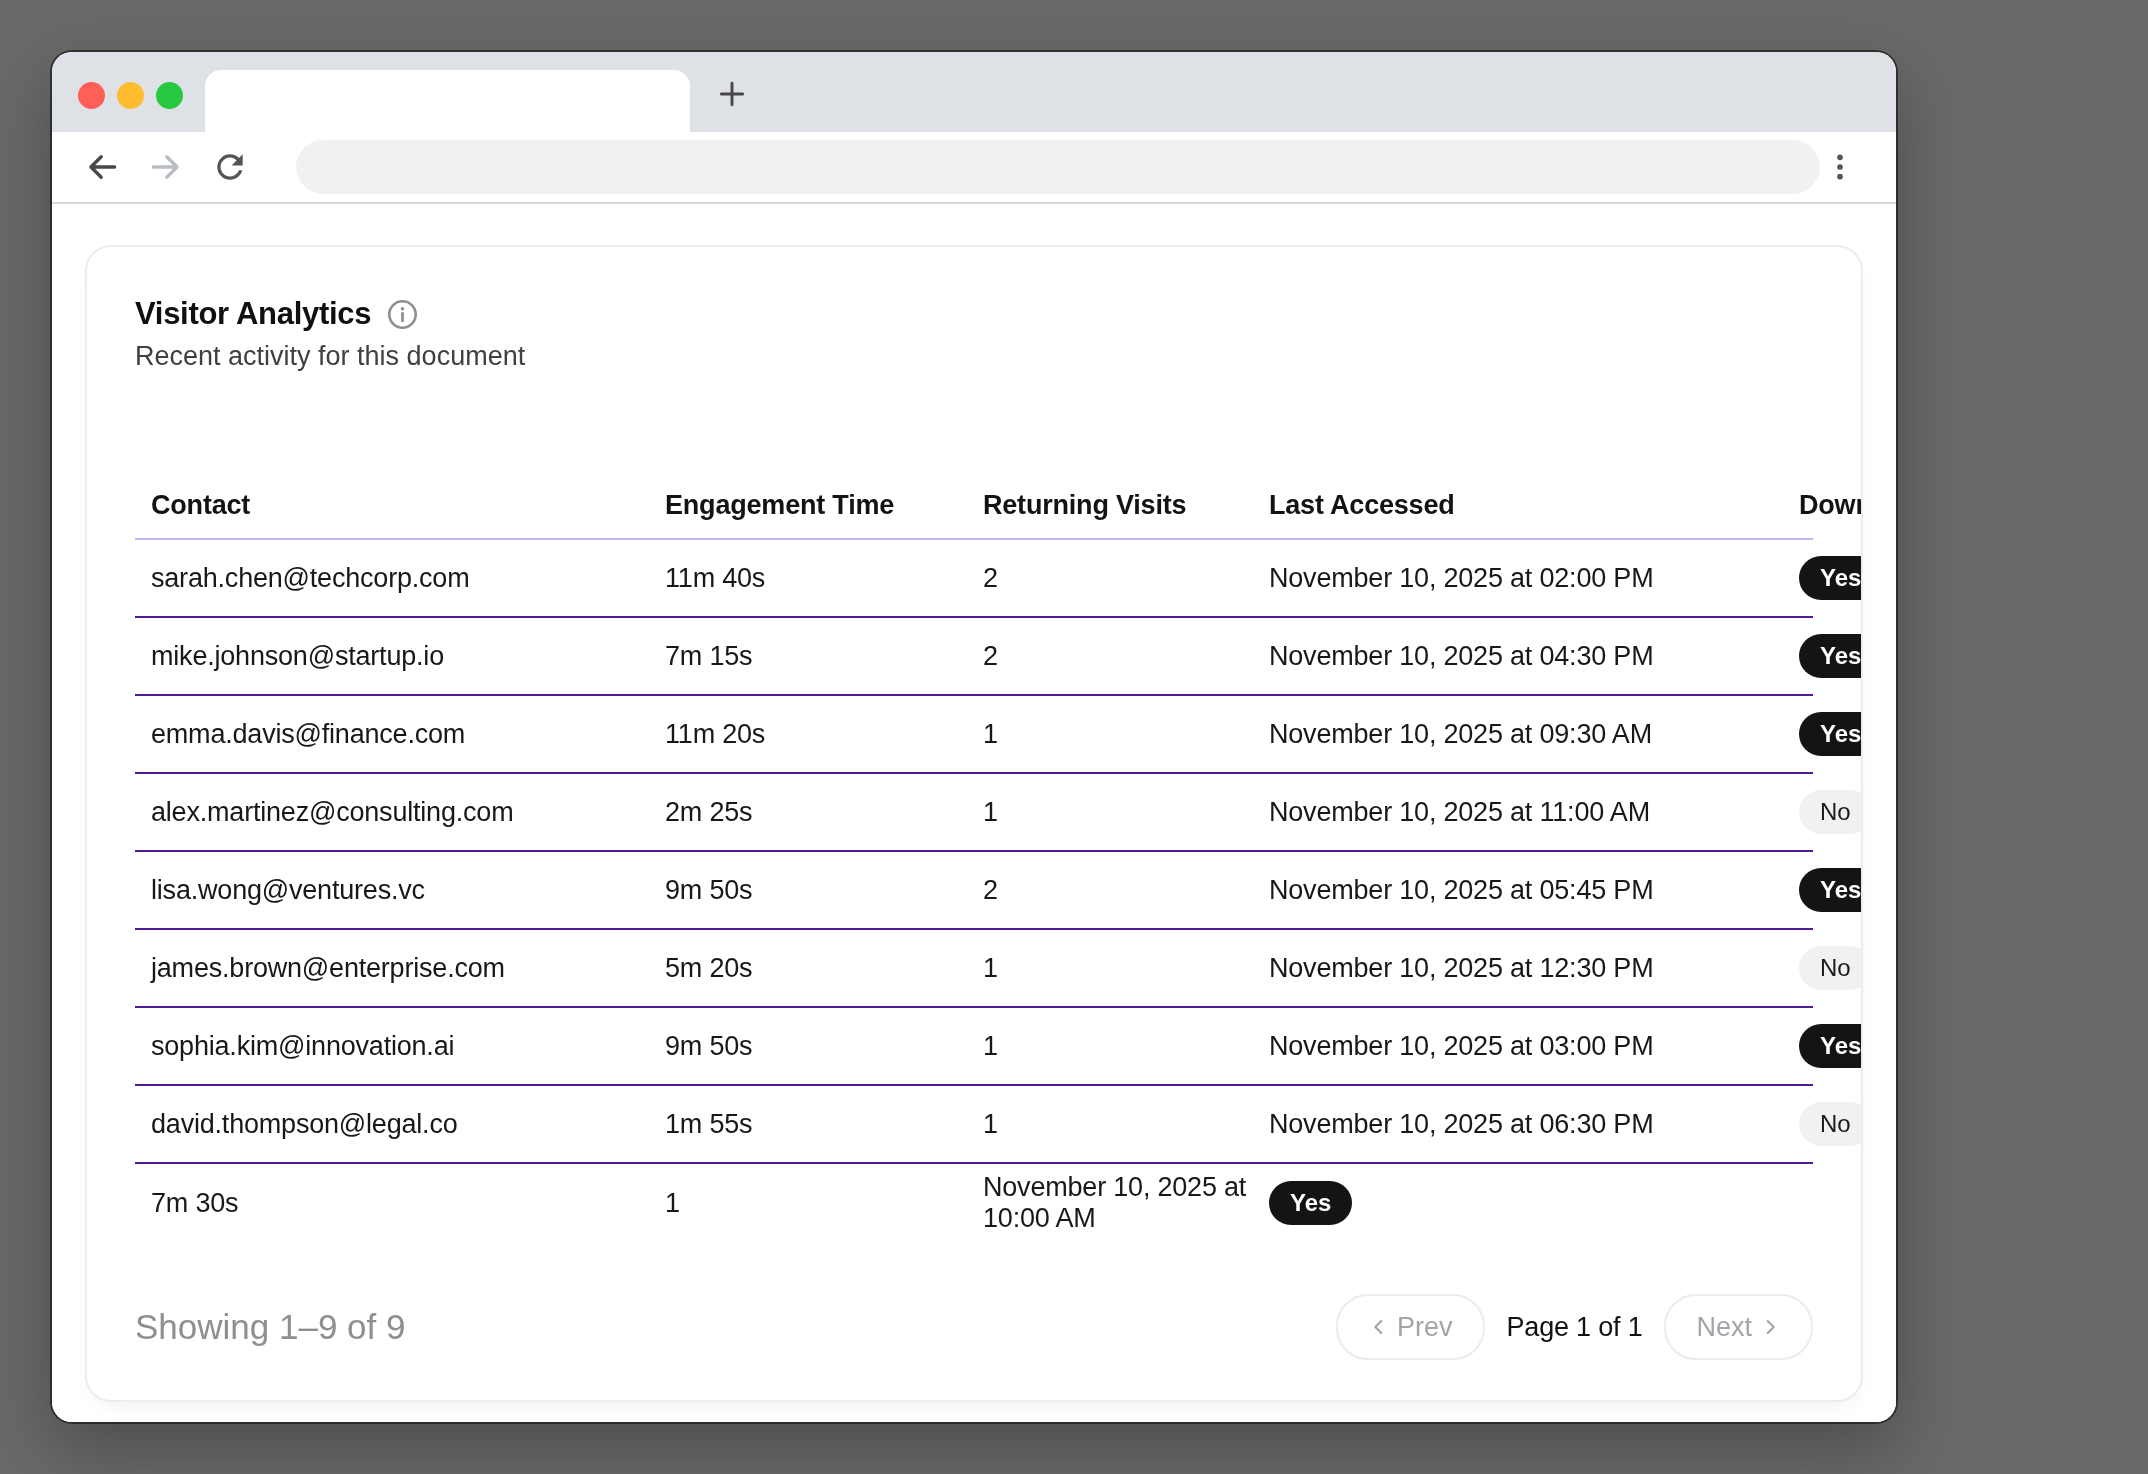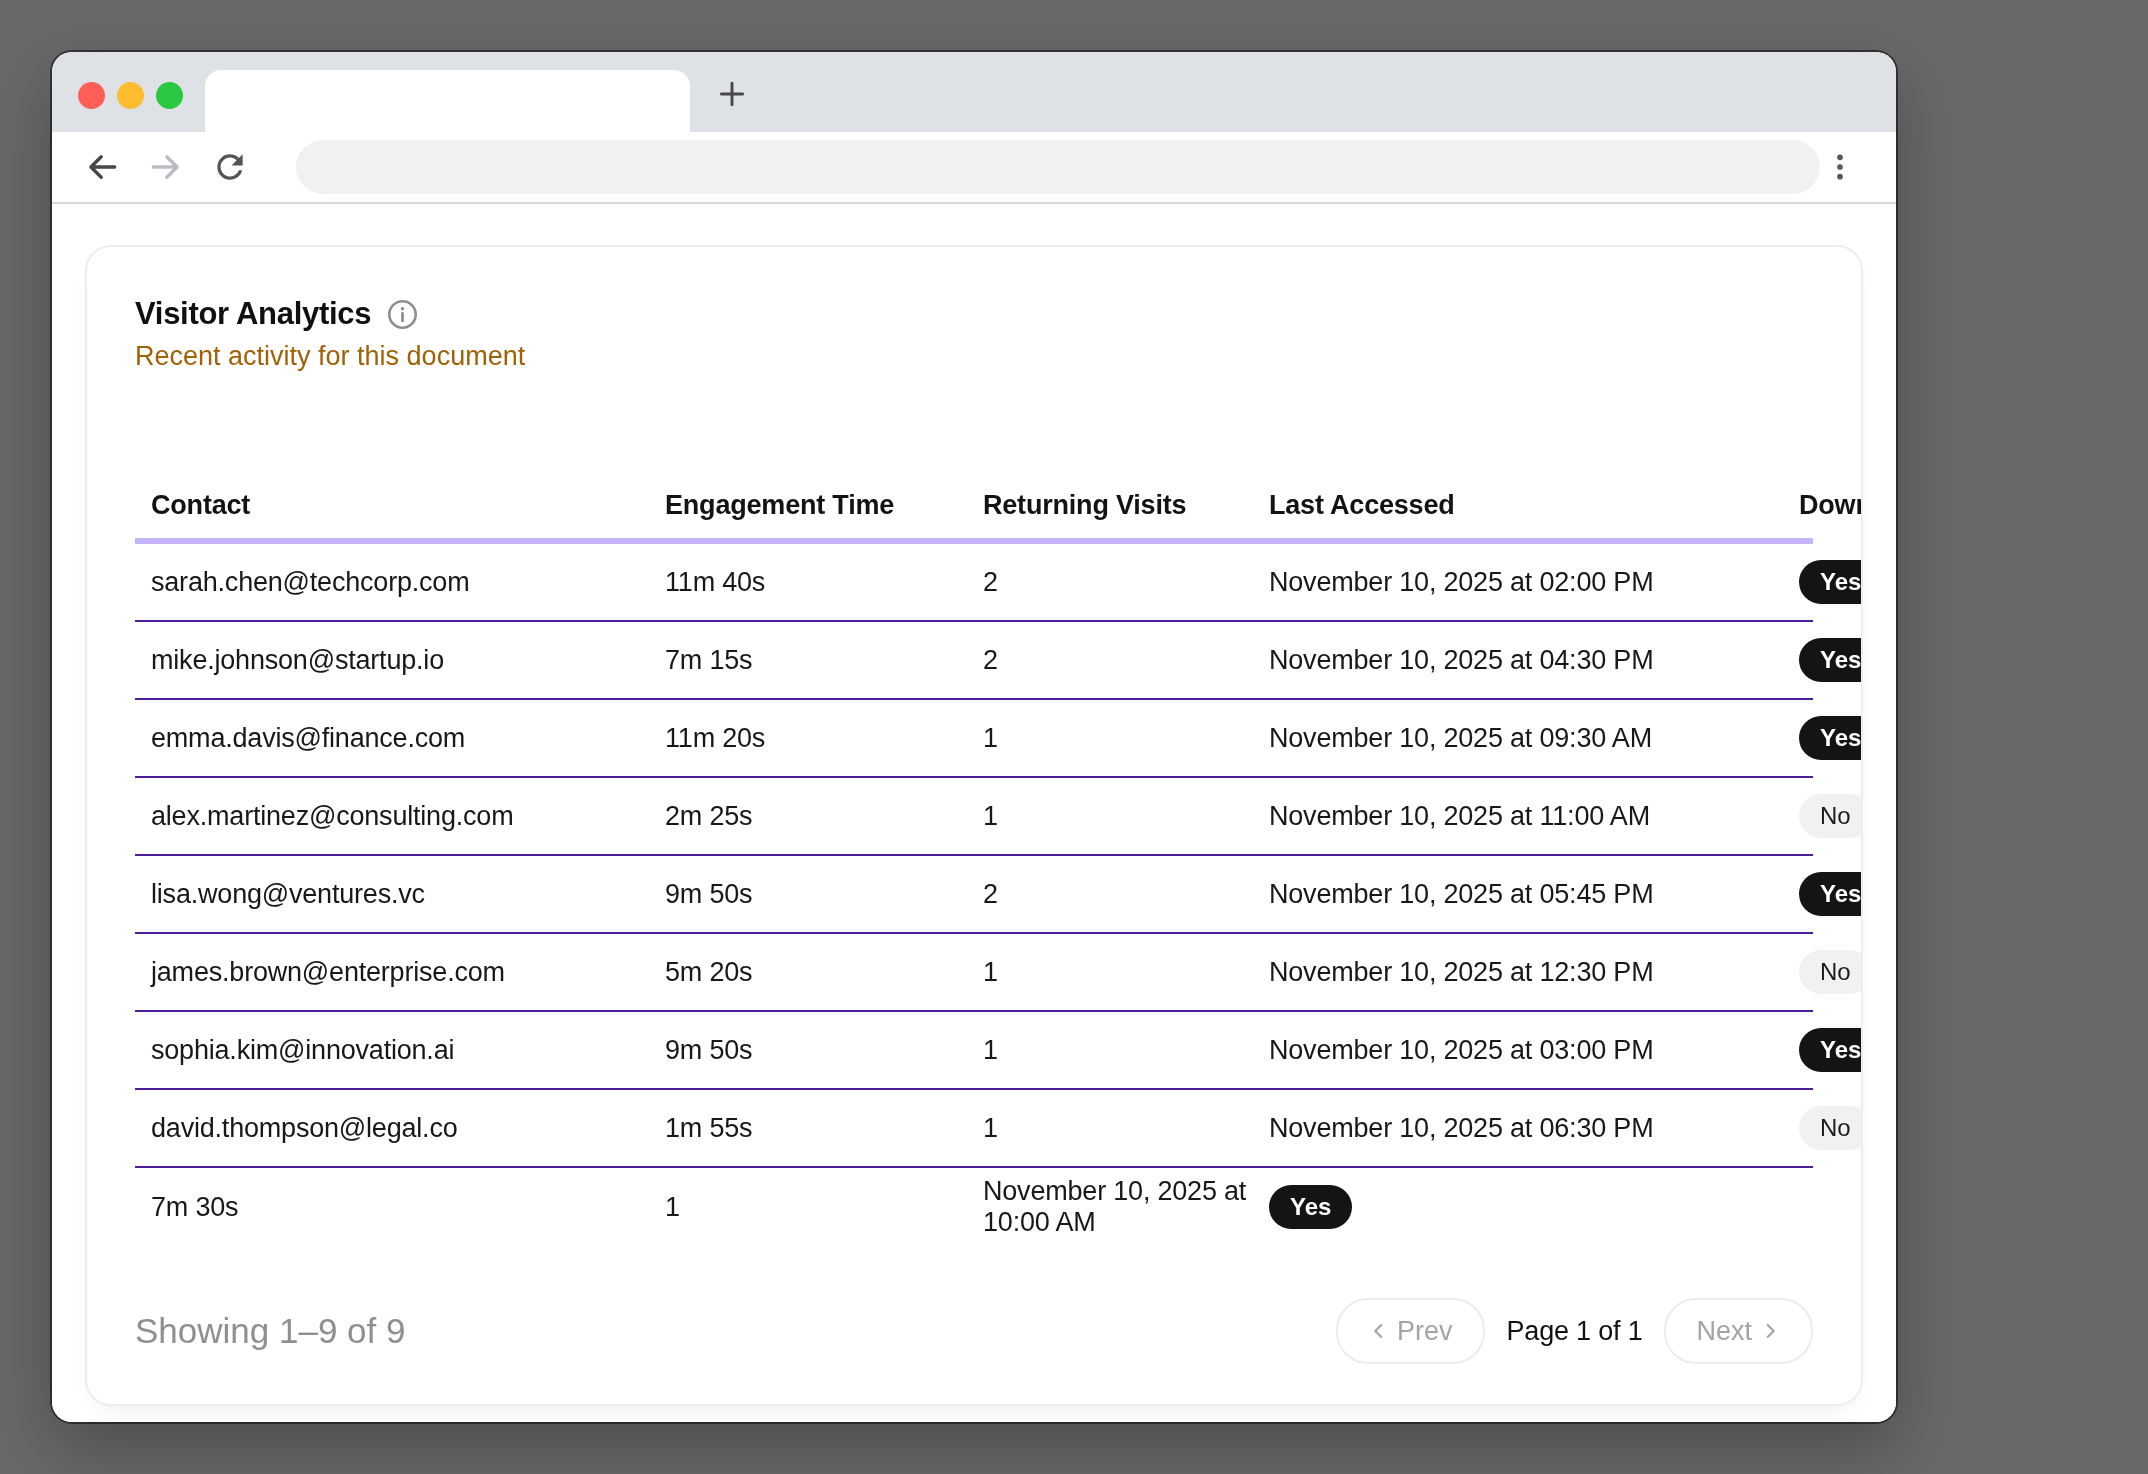--- a/index.html
+++ b/index.html
@@ -47,30 +47,30 @@
   .kebab { margin-left:auto; width:40px; height:40px; display:flex; align-items:center; justify-content:center; flex:none; }
   
   .content { flex:1; background:#ffffff; padding:41px 33px 22px; }
   .card {
     height:100%; background:#ffffff; border:2px solid #ededf0; border-radius:26px;
     box-shadow:0 10px 24px -12px rgba(0,0,0,.10);
     padding:49px 48px 40px; overflow:hidden;
   }
   .title-row { display:flex; align-items:center; gap:15px; }
   .page-title { font-size:31px; font-weight:700; color:#101012; letter-spacing:-.3px; line-height:36px; }
-  .page-subtitle { margin-top:8px; font-size:27px; color:#a16207; line-height:32px; }
+  .page-subtitle { margin-top:8px; font-size:27px; color:#404040; line-height:32px; }
   
   .table { margin-top:118px; }
   .thead, .trow {
     display:grid;
     grid-template-columns:530px 318px 286px 530px 1fr;
     align-items:center;
   }
   .thead {
-    border-bottom:6px solid #c4b5fd;
+    border-bottom:2px solid #c4b5fd;
     padding-bottom:17px;
   }
   .th { font-size:27px; font-weight:700; color:#131315; letter-spacing:-.2px; }
   .trow { height:78px; border-bottom:2px solid #4c1d95; }
   .trow:last-child { border-bottom:none; }
   .td { font-size:27px; color:#18181a; letter-spacing:-.2px; }
   .th:first-child, .td:first-child { padding-left:16px; }
   .pill {
     display:inline-block; font-size:24px; line-height:1;
     padding:10px 21px; border-radius:999px; letter-spacing:0;text-align:center;

